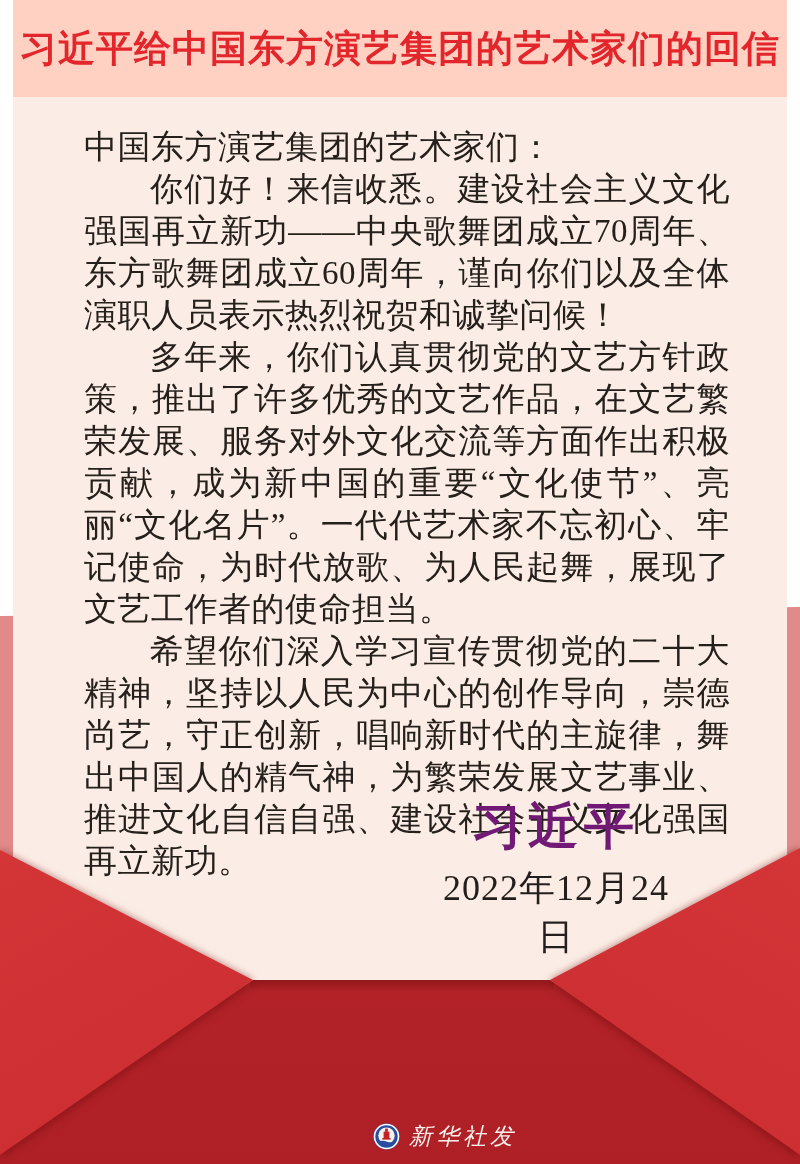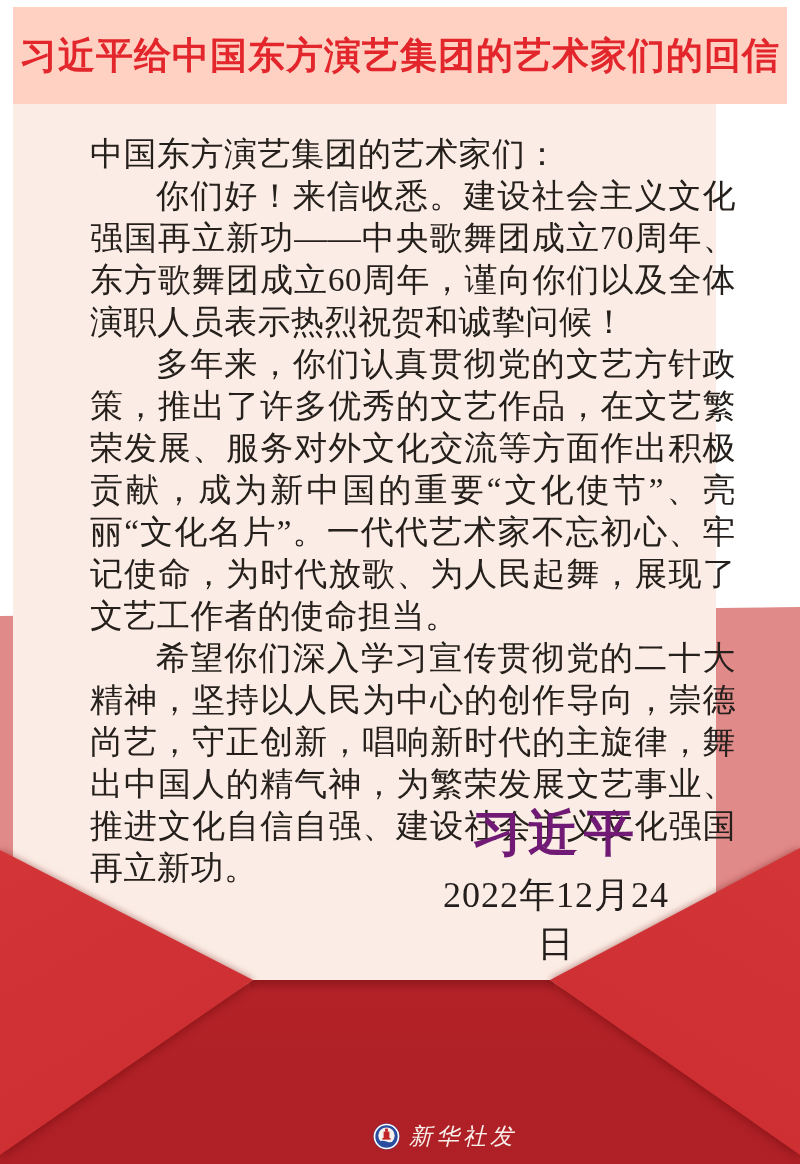--- a/index.html
+++ b/index.html
@@ -8,34 +8,33 @@
     background:#ffffff;font-family:"Liberation Serif",serif;
   }
   
   .env-back{
     position:absolute;left:0;top:600px;width:800px;height:564px;
     background:#e08a89;
     clip-path:polygon(0 16px,100% 7px,100% 100%,0 100%);
   }
   
   .paper{
-    position:absolute;left:13px;top:0;width:703px;height:982px;
+    position:absolute;left:13px;top:0;width:774px;height:982px;
     background:#fbede5;
-    margin-top:7px;
   }
   .title-band{
     position:absolute;left:0;top:0;width:774px;height:97px;
     background:#ffd1c3;display:flex;align-items:center;justify-content:center;
   }
   .title-band h1{
     margin:0;font-size:37px;font-weight:bold;color:#e2262b;
     letter-spacing:1px;font-family:"Liberation Serif",serif;white-space:nowrap;
   }
   .letter-body{
-    position:absolute;left:10px;top:97px;width:774px;
+    position:absolute;left:4px;top:97px;width:774px;
     padding:29px 61px 0 67px;box-sizing:border-box;
     font-size:33px;line-height:42px;color:#26201d;text-align:justify;
     letter-spacing:0.5px;
   }
   .letter-body p{margin:0;}
   .letter-body p.para{text-indent:2em;}
   .signature{
     position:absolute;left:413px;top:793px;width:260px;
     text-align:center;font-size:50px;font-weight:bold;color:#701a75;
     letter-spacing:6px;

